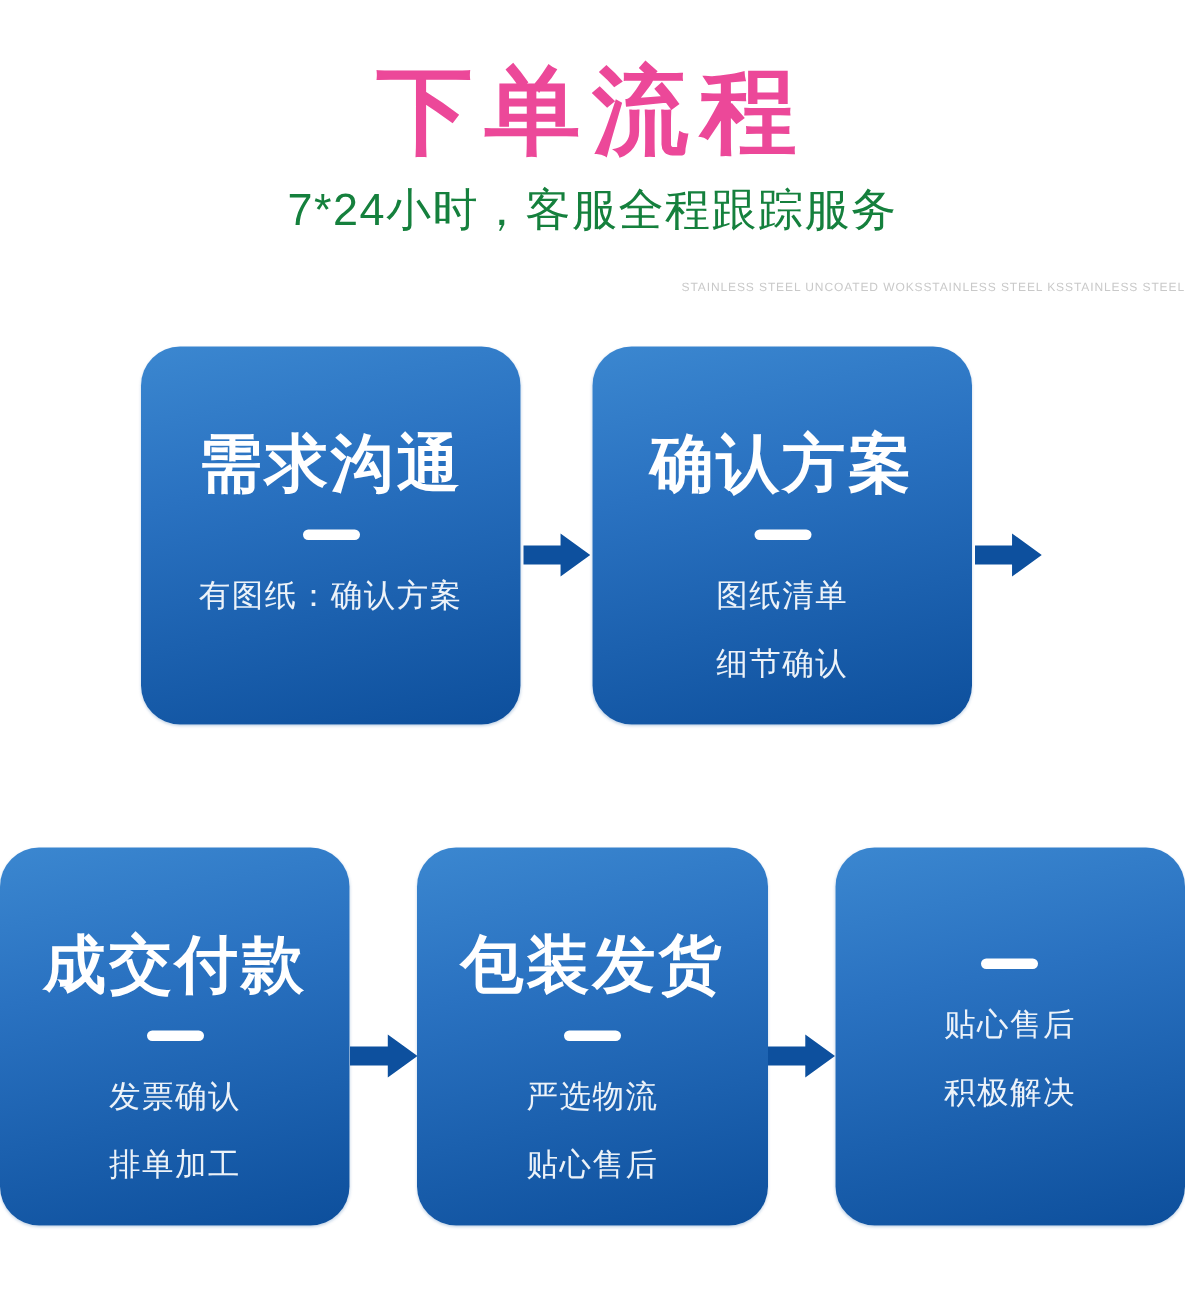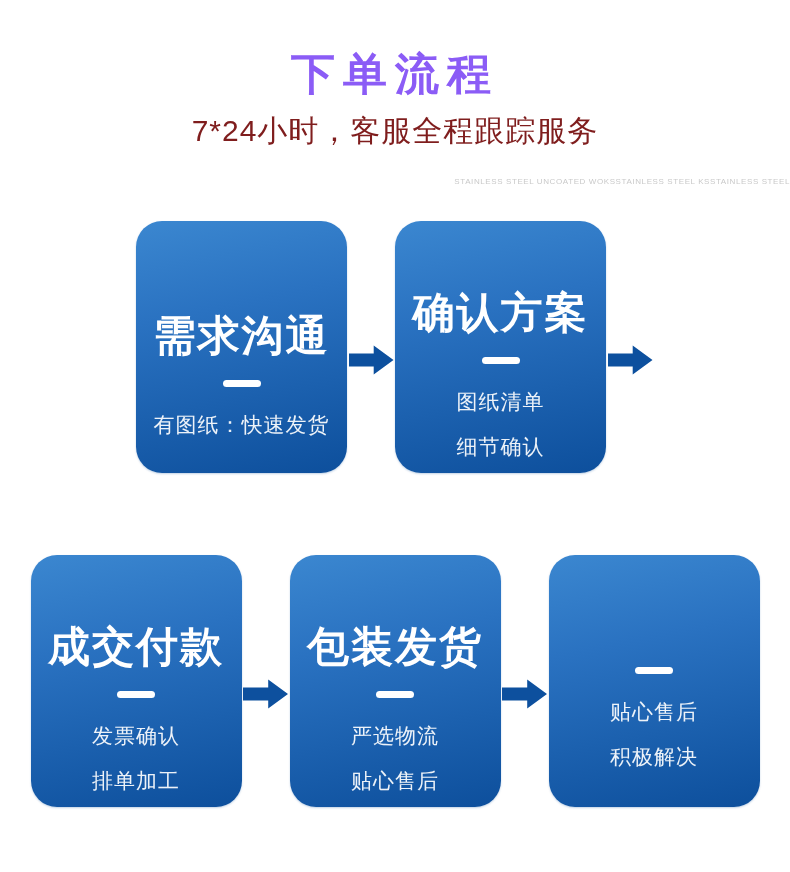--- a/index.html
+++ b/index.html
@@ -8,60 +8,60 @@
     width:790px;height:872px;
     margin:0 auto;
     background:#ffffff;
     overflow:hidden;
     font-family:"Liberation Sans","DejaVu Sans",sans-serif;
   }
   
   .header{ text-align:center; }
   .main-title{
     margin-top:34px;
-    font-size:44px;
+    font-size:64px;
     line-height:80px;
     font-weight:900;
     letter-spacing:8px;
-    color:#8b5cf6;
+    color:#ec4899;
   }
   .sub-title{
+    margin-top:10px;
     font-size:30px;
     line-height:34px;
     font-weight:400;
     letter-spacing:1px;
-    color:#7f1d1d;
+    color:#15803d;
   }
   .watermark{
     margin-top:26px;
     color:#c9c9c9;
     font-size:8px;
     line-height:15px;
     letter-spacing:0.6px;
     font-weight:400;
     text-align:right;
   }
   .watermark div{white-space:nowrap;}
   
   .row{
     display:flex;
     justify-content:center;
     align-items:flex-start;
   }
   .row-1{ margin-top:32px; }
   .row-2{ margin-top:82px; }
   .card{
-    width:211px;height:252px;
+    width:253px;height:252px;
     border-radius:26px;
     background:linear-gradient(168deg,#3b87d0 0%,#2a72c1 35%,#0d4f9c 100%);
     box-sizing:border-box;
     display:flex;flex-direction:column;align-items:center;
     padding-top:54px;
     box-shadow:0 1px 2px rgba(13,79,156,0.25);
-    justify-content:center;
   }
   .card-title{
     font-size:42px;
     line-height:48px;
     font-weight:700;
     letter-spacing:2px;
     color:#ffffff;
     white-space:nowrap;
   }
   .divider{
@@ -102,21 +102,21 @@
     <div class="sub-title">7*24小时，客服全程跟踪服务</div>
     <div class="watermark">
       <div>STAINLESS STEEL UNCOATED WOKSSTAINLESS STEEL KSSTAINLESS STEEL</div>
     </div>
   </div>
 
   <div class="row row-1">
     <div class="card">
       <div class="card-title">需求沟通</div>
       <div class="divider"></div>
-      <div class="line first">有图纸：快速发货</div>
+      <div class="line first">有图纸：确认方案</div>
     </div>
     <div class="arrow-slot">
       <div class="arrow"></div>
     </div>
     <div class="card">
       <div class="card-title">确认方案</div>
       <div class="divider"></div>
       <div class="line first">图纸清单</div>
       <div class="line second">细节确认</div>
     </div>

